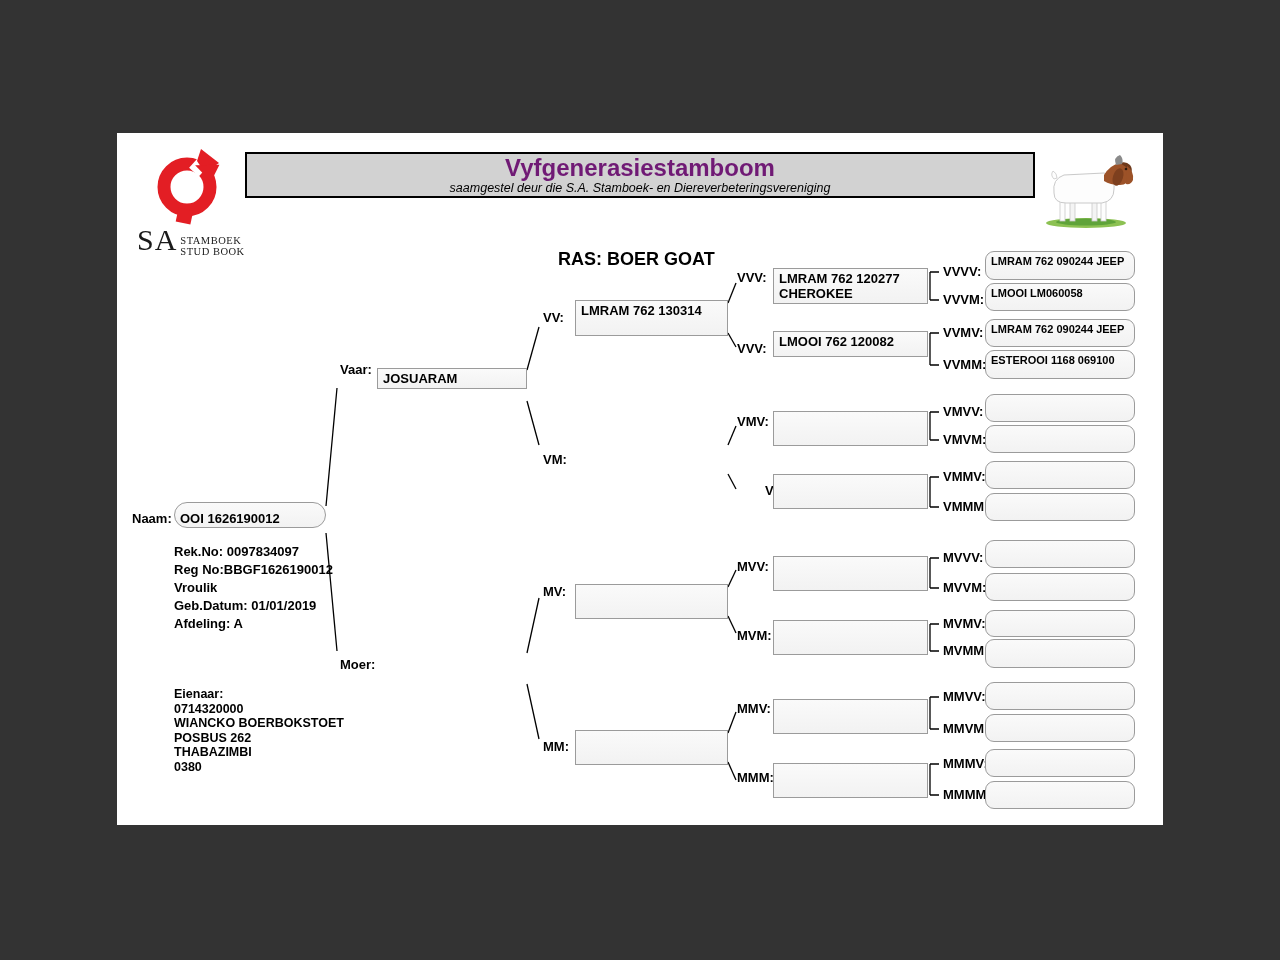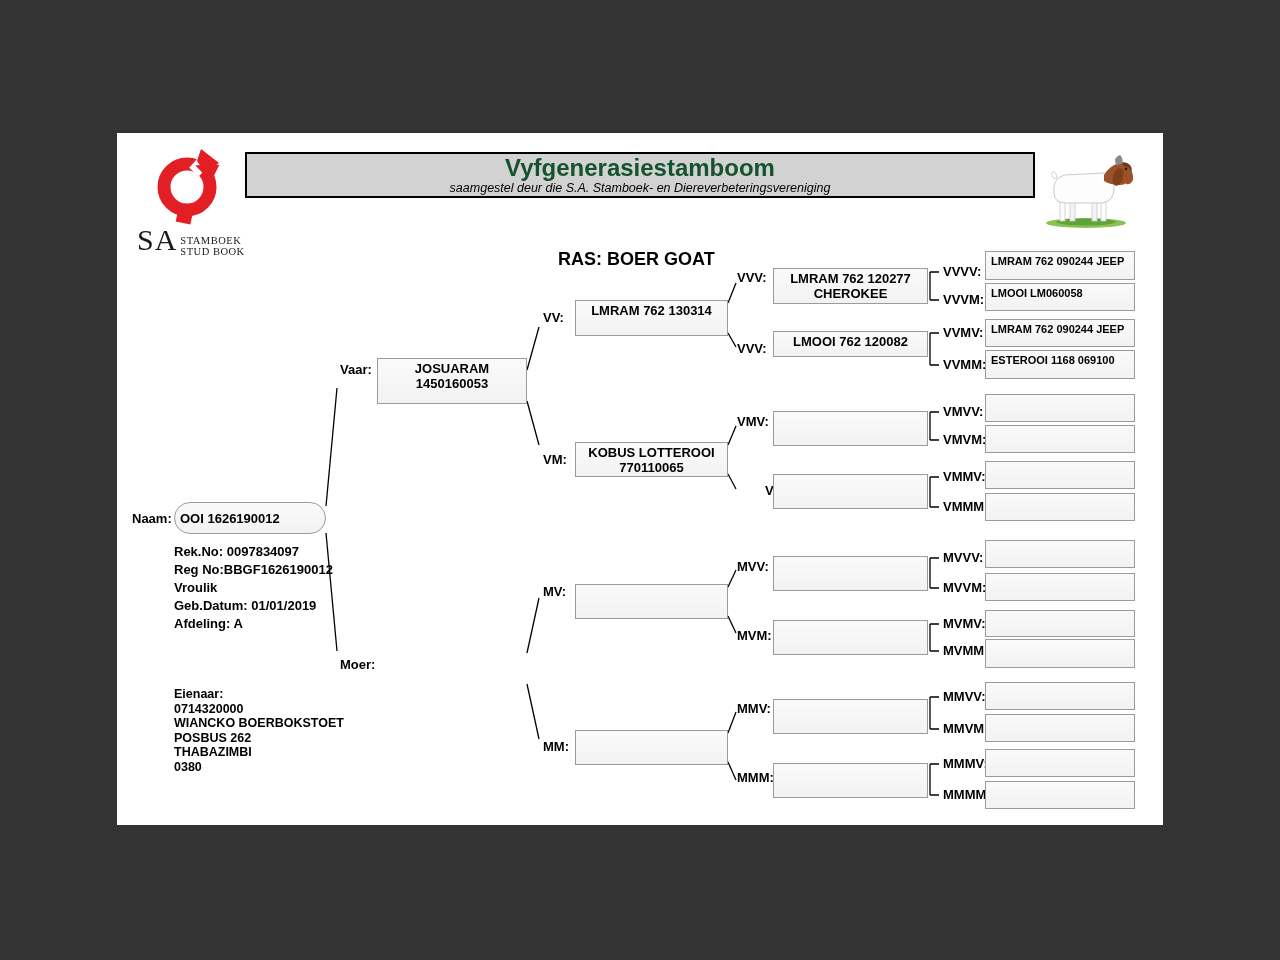--- a/index.html
+++ b/index.html
@@ -1,39 +1,39 @@
 <!DOCTYPE html>
 <html><head>
 <meta charset="utf-8">
 <style>
   html,body{margin:0;padding:0;background:#333333;font-family:"Liberation Sans",sans-serif;}
   .stage{position:relative;width:1280px;height:960px;background:#333333;overflow:hidden;}
   .page{position:absolute;left:117px;top:133px;width:1046px;height:692px;background:#ffffff;}
 
   
   .header-box{position:absolute;left:128px;top:19px;width:790px;height:46px;background:#d2d2d2;border:2px solid #000;box-sizing:border-box;text-align:center;}
-  .header-title{font-weight:bold;font-size:24px;line-height:27px;color:#14532d;}
+  .header-title{font-weight:bold;font-size:24px;line-height:27px;color:#701a75;}
   .header-subtitle{font-style:italic;font-size:12.5px;line-height:14px;color:#000;}
 
   
   .logo{position:absolute;left:18px;top:14px;width:110px;height:108px;}
   .logo-text{position:absolute;left:2px;top:76px;width:108px;font-family:"Liberation Serif",serif;color:#1a1a1a;}
   .logo-sa{font-size:30px;letter-spacing:1px;}
   .logo-small{display:inline-block;vertical-align:bottom;margin-left:3px;line-height:11px;font-size:10.5px;letter-spacing:0.5px;}
 
   .ras{position:absolute;left:441px;top:116px;font-weight:bold;font-size:18px;}
 
   
   .plabel{position:absolute;font-weight:bold;font-size:13px;white-space:nowrap;height:16px;line-height:16px;}
   .pbox{position:absolute;background:linear-gradient(#fafafa,#f2f2f2);border:1px solid #9b9b9b;box-sizing:border-box;padding:2px 5px;font-weight:bold;font-size:13px;line-height:15px;overflow:hidden;}
-  .pbox .l1,.pbox .l2{white-space:nowrap;text-align:center;}
-  .g4box{font-size:11px;line-height:13px;padding:3px 5px;}
+  .pbox .l1,.pbox .l2{white-space:nowrap;}
+  .g4box{font-size:11px;line-height:13px;padding:3px 5px;border-radius:9px;}
 
   .naam-label{position:absolute;left:15px;top:378px;font-weight:bold;font-size:13px;}
-  .naam-box{left:57px;top:369px;width:152px;height:32px;padding-top:8px;border-radius:16px;}
+  .naam-box{left:57px;top:369px;width:152px;height:26px;padding-top:8px;border-radius:16px;}
 
   .details{position:absolute;left:57px;top:410px;font-weight:bold;font-size:13px;line-height:18px;white-space:pre-line;}
   .owner{position:absolute;left:57px;top:554px;font-weight:bold;font-size:12.5px;line-height:14.6px;white-space:pre-line;}
 
   svg.connectors{position:absolute;left:0;top:0;pointer-events:none;}
 </style>
 </head>
 <body>
 
 <div class="stage">
@@ -113,36 +113,32 @@
         <path d="M813 279 H822 M813 307 H822 M813 279 V307"></path>
         <path d="M813 344 H822 M813 374 H822 M813 344 V374"></path>
         <path d="M813 425 H822 M813 455 H822 M813 425 V455"></path>
         <path d="M813 491 H822 M813 518 H822 M813 491 V518"></path>
         <path d="M813 564 H822 M813 596 H822 M813 564 V596"></path>
         <path d="M813 631 H822 M813 662 H822 M813 631 V662"></path>
       </g>
     </svg>
 
     <div class="plabel" style="left:223px;top:229px">Vaar:</div>
-    <div class="pbox" style="left:260px;top:225px;width:150px;height:46px">
+    <div class="pbox" style="left:260px;top:235px;width:150px;height:21px">
       <div class="l1">JOSUARAM</div>
       <div class="l2">1450160053</div>
     </div>
     <div class="plabel" style="left:223px;top:524px">Moer:</div>
 
     <div class="plabel" style="left:426px;top:177px">VV:</div>
     <div class="pbox" style="left:458px;top:167px;width:153px;height:36px">
       <div class="l1">LMRAM 762 130314</div>
       <div class="l2"></div>
     </div>
     <div class="plabel" style="left:426px;top:319px">VM:</div>
-    <div class="pbox" style="left:458px;top:309px;width:153px;height:35px">
-      <div class="l1">KOBUS LOTTEROOI</div>
-      <div class="l2">770110065</div>
-    </div>
     <div class="plabel" style="left:426px;top:451px">MV:</div>
     <div class="pbox" style="left:458px;top:451px;width:153px;height:35px">
       <div class="l1"></div>
     </div>
     <div class="plabel" style="left:426px;top:606px">MM:</div>
     <div class="pbox" style="left:458px;top:597px;width:153px;height:35px">
       <div class="l1"></div>
     </div>
 
     <div class="plabel" style="left:620px;top:137px">VVV:</div>

